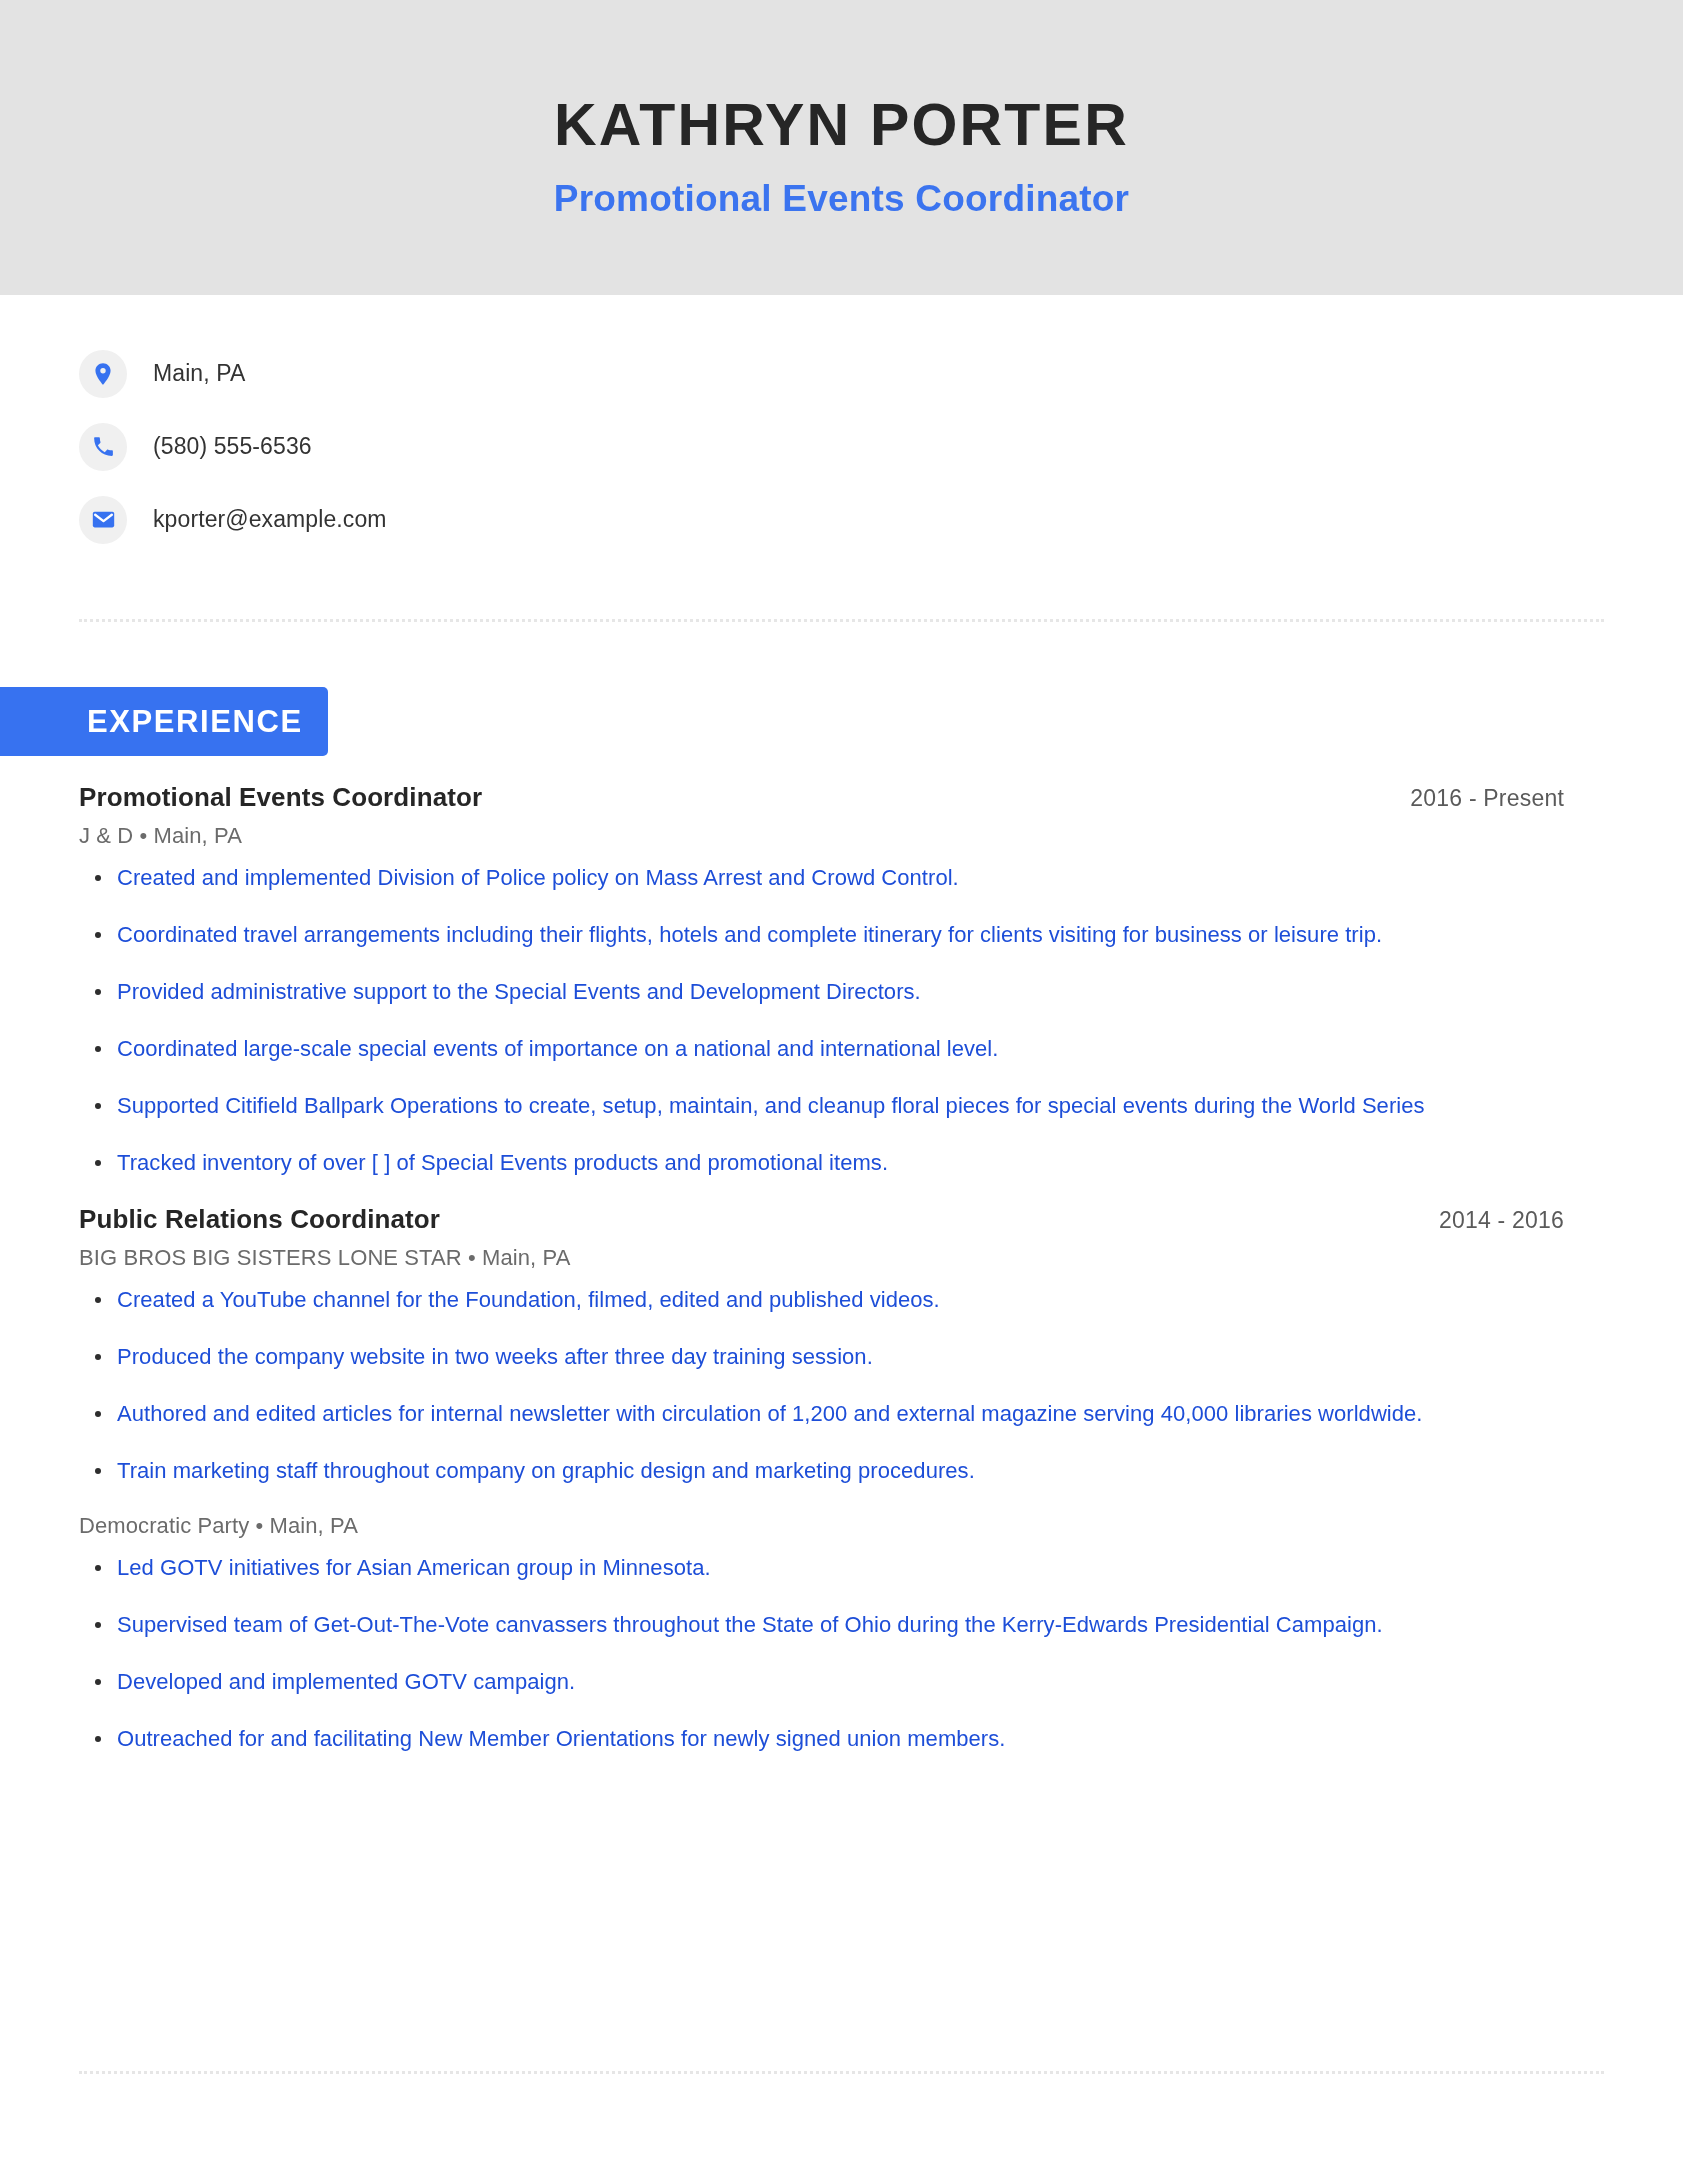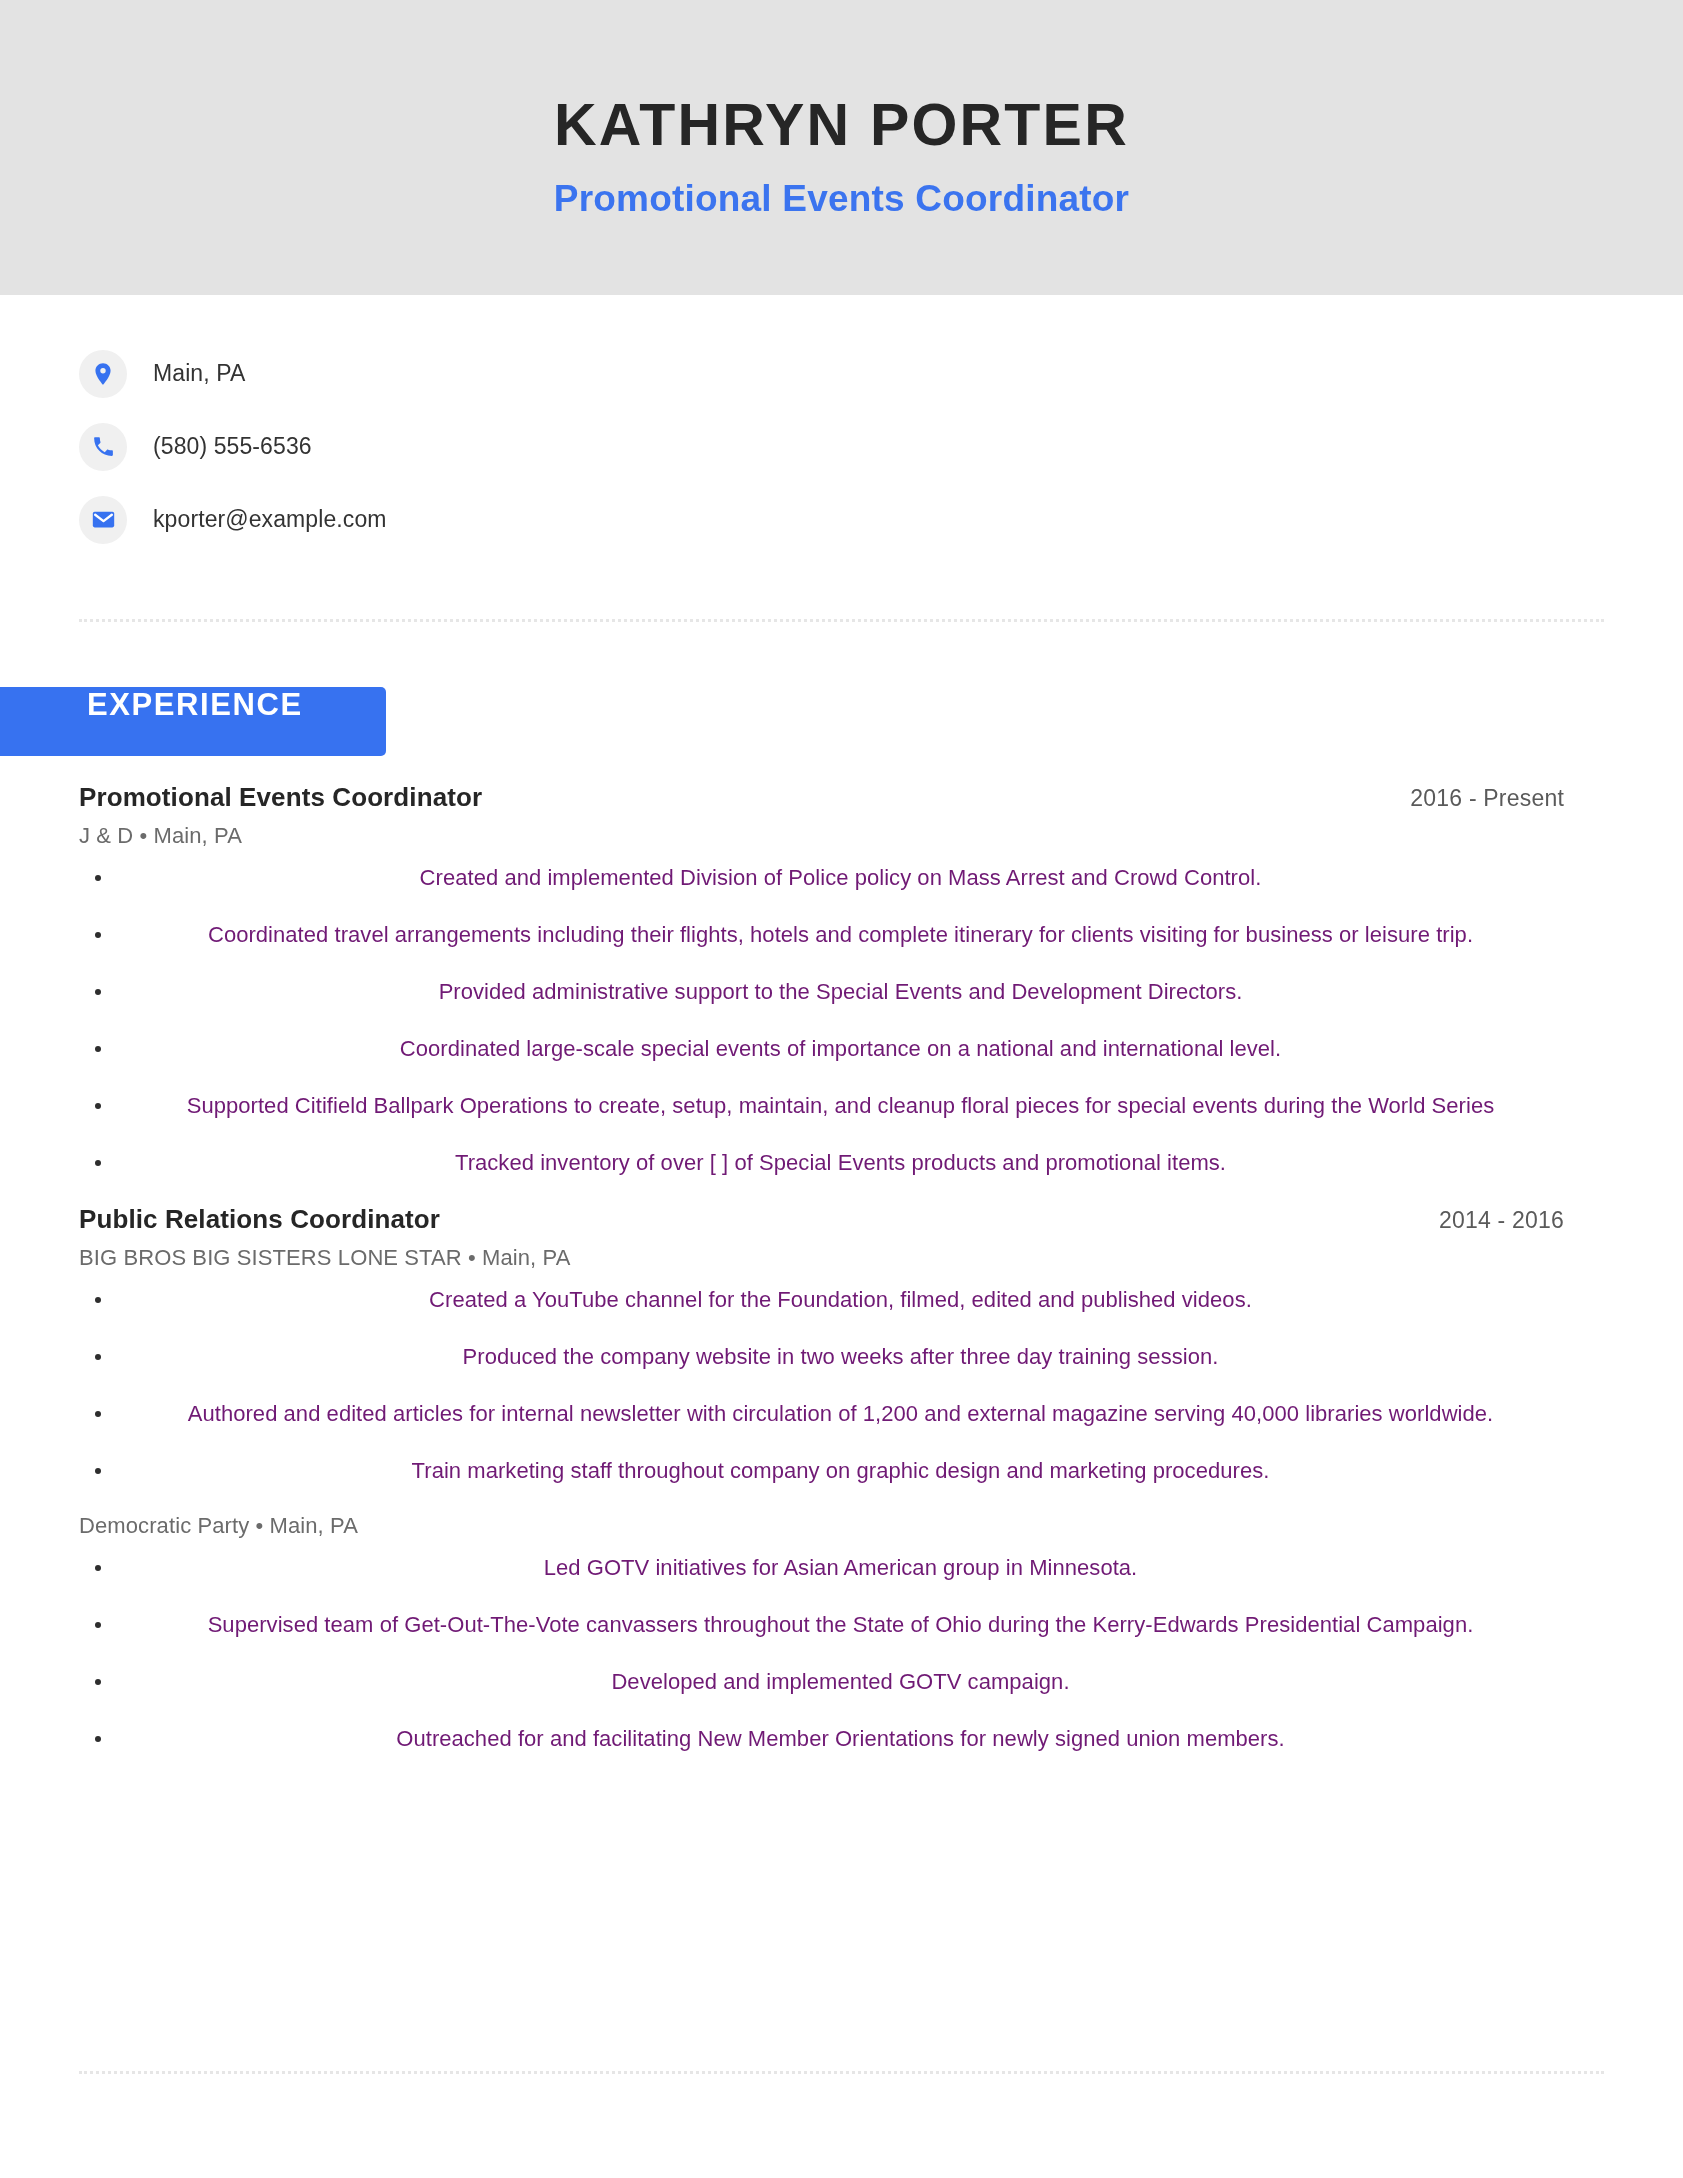--- a/index.html
+++ b/index.html
@@ -96,25 +96,26 @@
     border-top: 3px dotted #e6e6e6;
   }
   .divider-top { top: 619px; }
   .divider-bottom { top: 2071px; }
 
   
   .section-banner {
     position: absolute;
     left: 0;
     top: 687px;
-    width: 386px;
+    width: 328px;
     height: 69px;
     background: #3772f0;
     border-radius: 0 5px 5px 0;
     display: flex;
+    align-items: center;
   }
   .section-banner-label {
     color: #ffffff;
     font-size: 31px;
     font-weight: 700;
     letter-spacing: 1.6px;
     margin-left: 87px;
     text-transform: uppercase;
   }
 
@@ -152,24 +153,23 @@
   ul.bullets {
     list-style: none;
     margin: 14px 0 0 0;
     padding: 0;
   }
   ul.bullets li {
     position: relative;
     padding-left: 38px;
     font-size: 22px;
     line-height: 1.36;
-    color: #701a75;
+    color: #1d4ed8;
     margin-bottom: 27px;
     letter-spacing: 0.05px;
-    text-align: center;
   }
   ul.bullets li:before {
     content: "";
     position: absolute;
     left: 16px;
     top: 12px;
     width: 6px;
     height: 6px;
     border-radius: 50%;
     background: #2e2e2e;

